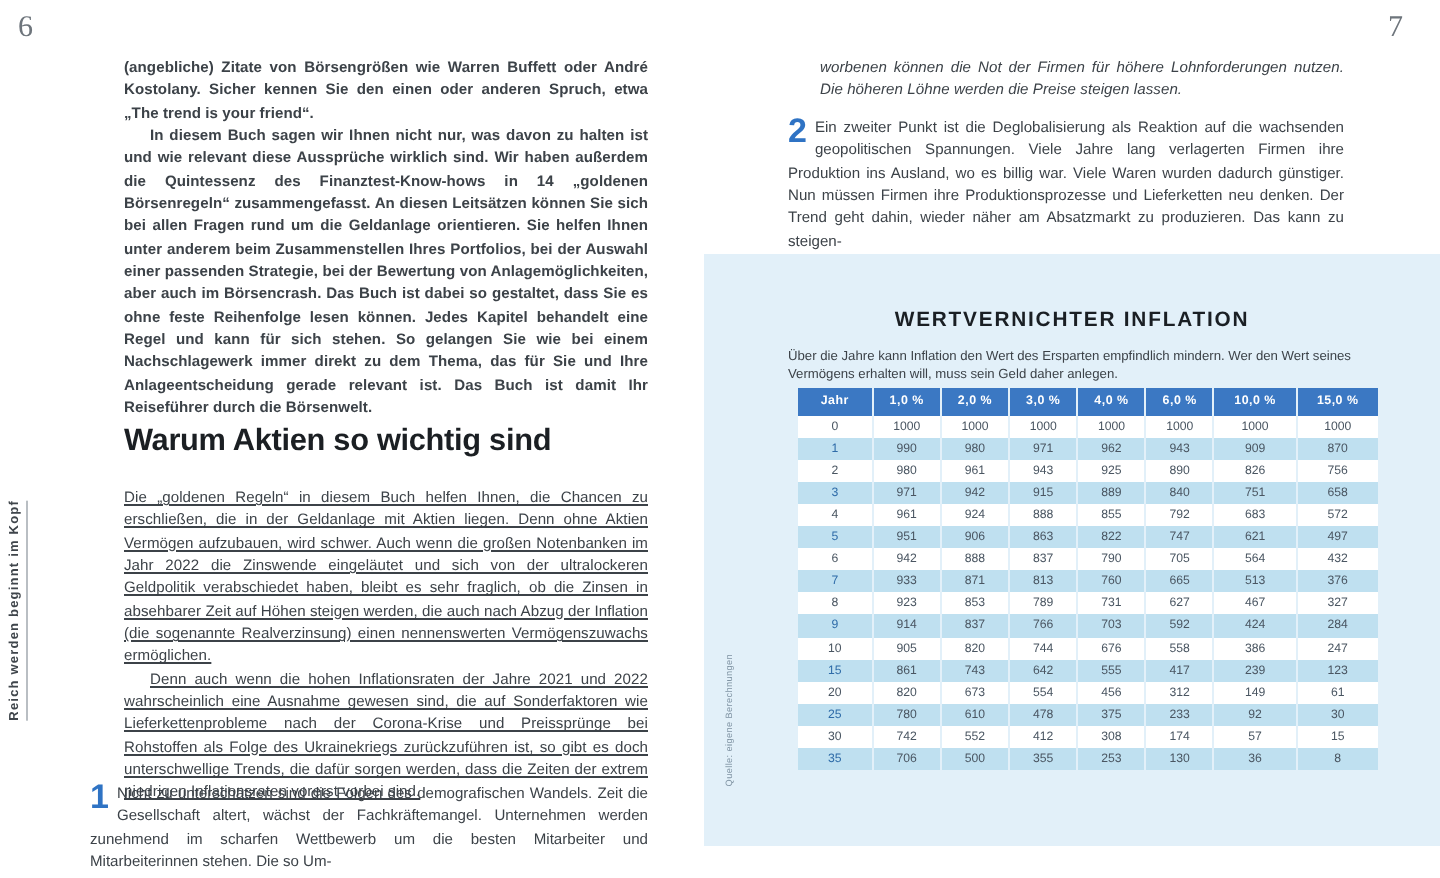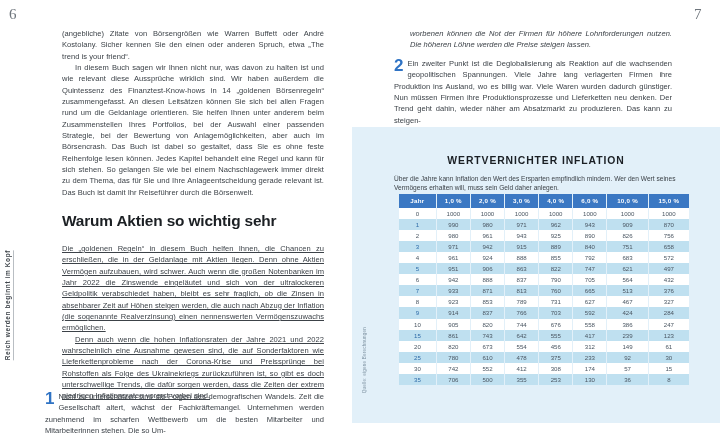--- a/index.html
+++ b/index.html
@@ -128,26 +128,26 @@
 <body>
 
 <div class="spread">
 
   <div class="page left">
 
     <div class="folio l">6</div>
 
     <div class="runhead">Reich werden beginnt im Kopf</div>
 
-    <div class="col" style="top:28px;">
+    <div class="col" style="top:28px;font-weight:bold;">
       <p>(angebliche) Zitate von Börsengrößen wie Warren Buffett oder André Kostolany. Sicher kennen Sie den einen oder anderen Spruch, etwa „The trend is your friend“.</p>
       <p class="ind">In diesem Buch sagen wir Ihnen nicht nur, was davon zu halten ist und wie relevant diese Aussprüche wirklich sind. Wir haben außerdem die Quintessenz des Finanztest-Know-hows in 14 „goldenen Börsenregeln“ zusammengefasst. An diesen Leitsätzen können Sie sich bei allen Fragen rund um die Geldanlage orientieren. Sie helfen Ihnen unter anderem beim Zusammenstellen Ihres Portfolios, bei der Auswahl einer passenden Strategie, bei der Bewertung von Anlagemöglichkeiten, aber auch im Börsencrash. Das Buch ist dabei so gestaltet, dass Sie es ohne feste Reihenfolge lesen können. Jedes Kapitel behandelt eine Regel und kann für sich stehen. So gelangen Sie wie bei einem Nachschlagewerk immer direkt zu dem Thema, das für Sie und Ihre Anlageentscheidung gerade relevant ist. Das Buch ist damit Ihr Reiseführer durch die Börsenwelt.</p>
     </div>
 
-    <h2 class="sect" style="top:212px;">Warum Aktien so wichtig sehr</h2>
+    <h2 class="sect" style="top:212px;">Warum Aktien so wichtig sind</h2>
 
     <div class="col" style="top:243px;text-decoration:underline;">
       <p>Die „goldenen Regeln“ in diesem Buch helfen Ihnen, die Chancen zu erschließen, die in der Geldanlage mit Aktien liegen. Denn ohne Aktien Vermögen aufzubauen, wird schwer. Auch wenn die großen Notenbanken im Jahr 2022 die Zinswende eingeläutet und sich von der ultralockeren Geldpolitik verabschiedet haben, bleibt es sehr fraglich, ob die Zinsen in absehbarer Zeit auf Höhen steigen werden, die auch nach Abzug der Inflation (die sogenannte Realverzinsung) einen nennenswerten Vermögenszuwachs ermöglichen.</p>
       <p class="ind">Denn auch wenn die hohen Inflationsraten der Jahre 2021 und 2022 wahrscheinlich eine Ausnahme gewesen sind, die auf Sonderfaktoren wie Lieferkettenprobleme nach der Corona-Krise und Preissprünge bei Rohstoffen als Folge des Ukrainekriegs zurückzuführen ist, so gibt es doch unterschwellige Trends, die dafür sorgen werden, dass die Zeiten der extrem niedrigen Inflationsraten vorerst vorbei sind.</p>
     </div>
 
     <div class="numpara" style="top:391px;">
       <span class="num">1</span>
       <div class="body">Nicht zu unterschätzen sind die Folgen des demografischen Wandels. Zeit die Gesellschaft altert, wächst der Fachkräftemangel. Unternehmen werden zunehmend im scharfen Wettbewerb um die besten Mitarbeiter und Mitarbeiterinnen stehen. Die so Um-</div>
     </div>

